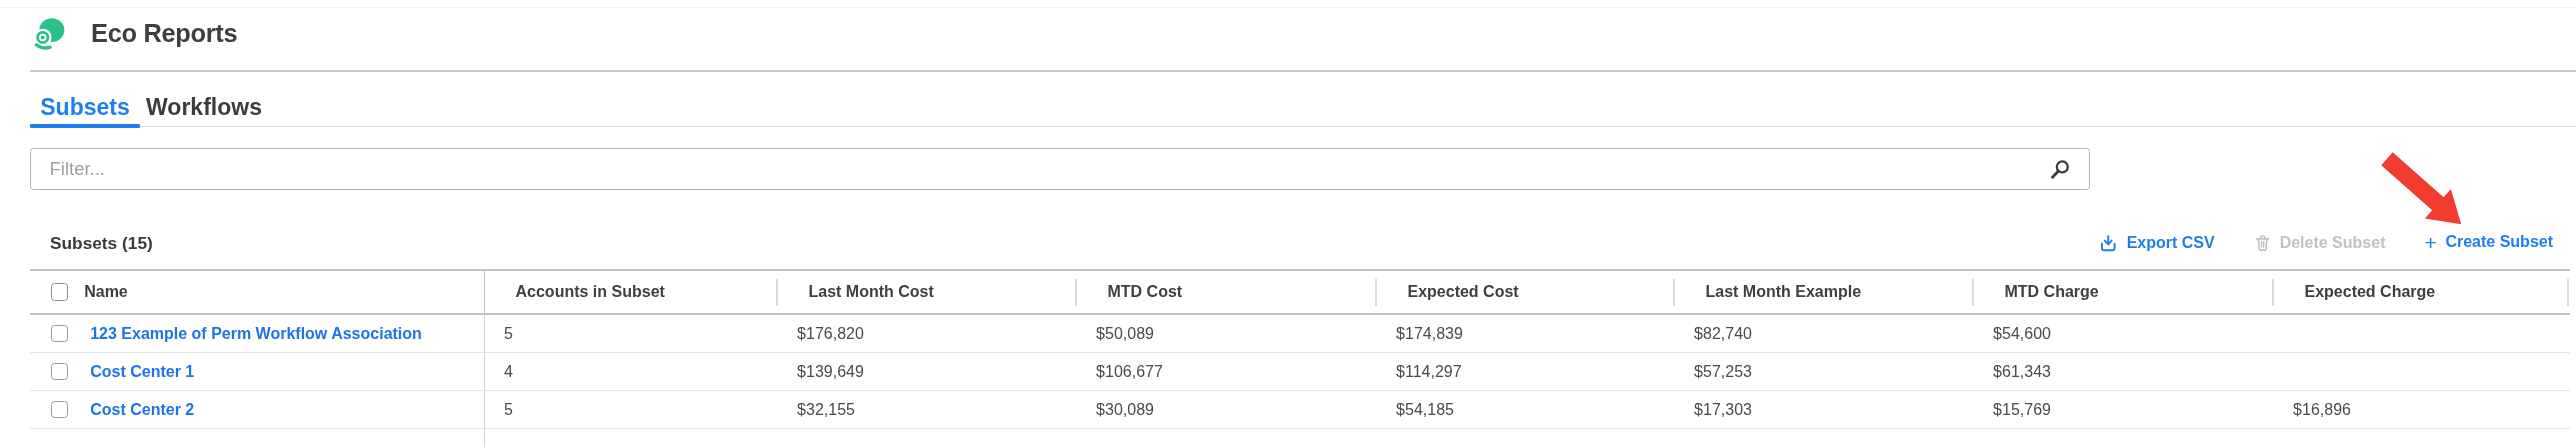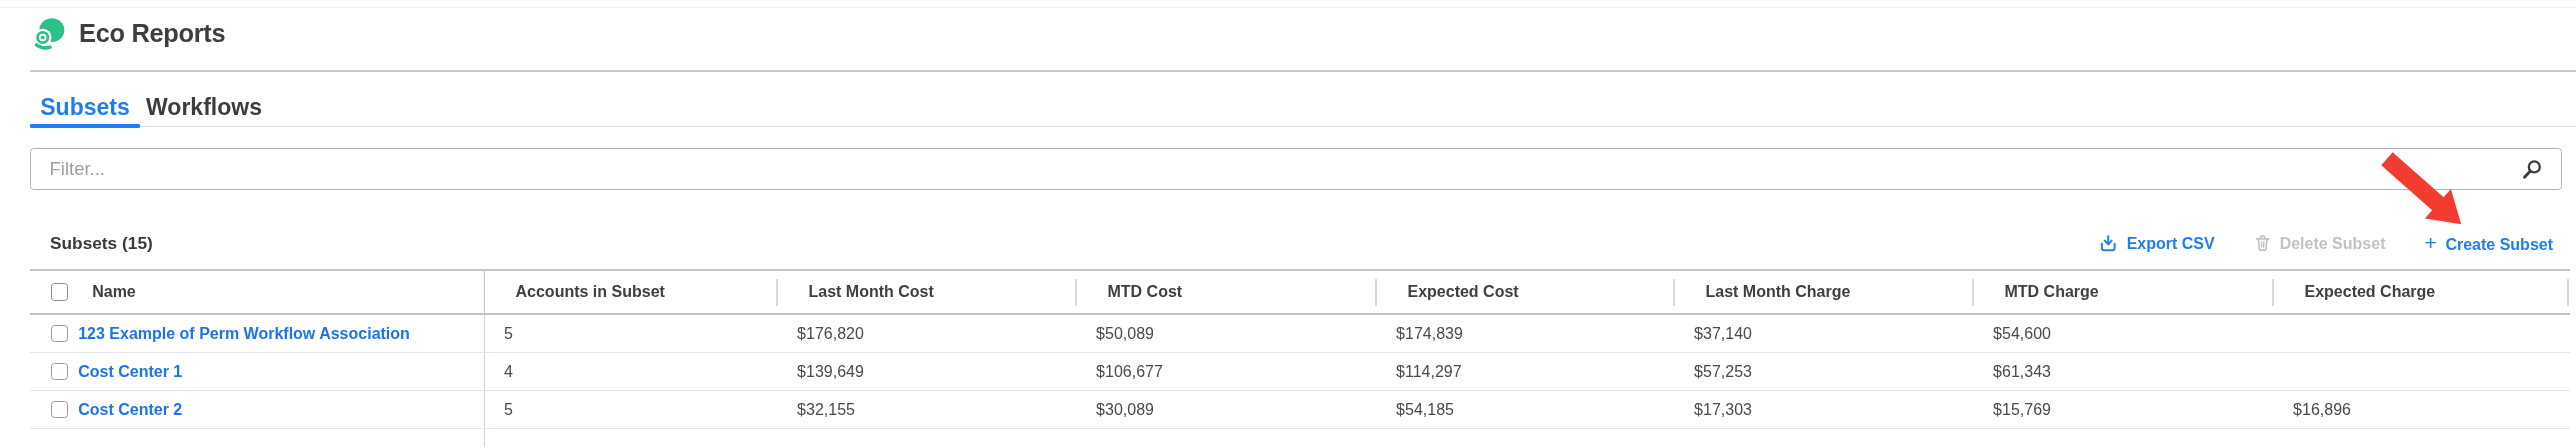--- a/index.html
+++ b/index.html
@@ -1,63 +1,63 @@
 <!DOCTYPE html>
 <html style="font-size:9.2px"><head>
 <meta charset="utf-8">
 <style>
   html,body{margin:0;padding:0;background:#fff;}
   #app{position:relative;width:2576px;height:448px;background:#fff;overflow:hidden;
        font-family:"Liberation Sans",sans-serif;color:#3f3f3f;}
   .topline{position:absolute;top:7px;left:0;right:0;height:1.2px;background:#f0f0f0;}
 
   
-  .brand{position:absolute;left:33px;top:17.3px;display:flex;align-items:center;gap:14px;}
+  .brand{position:absolute;left:33px;top:17.3px;display:flex;align-items:center;gap:26px;}
   .brand-title{font-size:25.4px;font-weight:700;color:#3e3e3e;letter-spacing:-0.3px;}
   .title-divider{position:absolute;top:70px;left:29.5px;right:0;height:1.7px;background:#c9c9c9;}
 
   
   .tabs-line{position:absolute;top:126px;left:30px;right:0;height:1.2px;background:#dcdcdc;}
   .tab{position:absolute;top:90px;height:35px;display:flex;align-items:center;justify-content:center;
        font-size:23px;font-weight:700;cursor:pointer;}
   .tab-subsets{left:30px;width:110px;color:#1e7df2;}
   .tab-underline{position:absolute;top:124px;left:30px;width:110px;height:3.5px;background:#1e7df2;border-radius:1.2px;}
   .tab-workflows{left:155px;width:98px;color:#3c3c3c;}
 
   
-  .filter-wrap{position:absolute;left:29.5px;top:148px;width:2532px;height:42px;box-sizing:border-box;
+  .filter-wrap{position:absolute;left:29.5px;top:148px;width:2060px;height:42px;box-sizing:border-box;
        border:1.2px solid #b3b3b3;border-radius:3.5px;background:#fff;display:flex;align-items:center;}
   .filter-input{flex:1;height:100%;border:none;outline:none;background:transparent;
        font-family:"Liberation Sans",sans-serif;font-size:18.5px;color:#454545;padding:0 19px;}
   .filter-input::placeholder{color:#9f9f9f;}
   .search-icon{margin-right:17.3px;flex:none;display:flex;}
 
   
   .list-header{position:absolute;top:230px;left:50px;right:23px;height:26.6px;
        display:flex;align-items:center;justify-content:space-between;}
   .list-heading{font-size:17.3px;font-weight:700;color:#3b3b3b;text-align:right;}
   .actions{display:flex;align-items:center;gap:39px;}
-  .action{display:flex;align-items:flex-end;gap:8.7px;font-size:16px;font-weight:700;cursor:pointer;}
+  .action{display:flex;align-items:flex-start;gap:8.7px;font-size:16px;font-weight:700;cursor:pointer;}
   .action-blue{color:#1e7df2;}
   .action-disabled{color:#c2c2c6;cursor:default;}
   .plus-glyph{font-size:21px;font-weight:400;line-height:1;position:relative;top:-1.2px;}
 
   
   .table{position:absolute;left:29.5px;top:269px;width:2540px;}
   .grid{display:grid;grid-template-columns:455px 293px 299px 300px 298px 299px 300px 295px;}
   .thead{border-top:2.3px solid #c5c5c5;border-bottom:2.3px solid #c3c3c3;height:42px;}
   .th{position:relative;display:flex;align-items:center;height:100%;box-sizing:border-box;
       padding-left:31px;font-size:16px;font-weight:700;color:#3f3f3f;}
-  .th-first{padding-left:21.4px;gap:24px;border-right:1.7px solid #c0c0c0;}
+  .th-first{padding-left:21.4px;gap:16px;border-right:1.7px solid #c0c0c0;}
   .th-sep::before{content:'';position:absolute;left:-1.2px;top:7.5px;bottom:7.5px;width:1.7px;background:#d9d9d9;}
   .th-last::after{content:'';position:absolute;right:0;top:7.5px;bottom:7.5px;width:1.7px;background:#d9d9d9;}
   .trow{height:37px;border-bottom:1.2px solid #e2e5ec;}
   .td{display:flex;align-items:center;height:100%;box-sizing:border-box;padding-left:19.6px;
       font-size:16px;color:#4a4a4a;}
-  .td-first{padding-left:21.4px;gap:10px;border-right:1.7px solid #d2d5da;}
+  .td-first{padding-left:21.4px;gap:22px;border-right:1.7px solid #d2d5da;}
   .name-link{color:#1b74ec;font-weight:700;text-decoration:none;cursor:pointer;}
   .tail-strip{width:455px;height:18px;box-sizing:border-box;border-right:1.7px solid #d2d5da;}
 
   .checkbox{width:17.3px;height:17.3px;flex:none;box-sizing:border-box;background:#fff;
       border:1.7px solid #8f8f8f;border-radius:3.5px;cursor:pointer;}
   .checkbox.row-cb{border-color:#9a9a9a;}
 
   
   .arrow-svg{position:absolute;left:2357px;top:141px;pointer-events:none;}
 </style>
@@ -132,35 +132,35 @@
   <div class="table">
     <div class="grid thead">
       <div class="th th-first">
         <span class="checkbox"></span>
         <span>Name</span>
       </div>
       <div class="th">Accounts in Subset</div>
       <div class="th th-sep">Last Month Cost</div>
       <div class="th th-sep">MTD Cost</div>
       <div class="th th-sep">Expected Cost</div>
-      <div class="th th-sep">Last Month Charge</div>
+      <div class="th th-sep">Last Month Example</div>
       <div class="th th-sep">MTD Charge</div>
       <div class="th th-sep th-last">Expected Charge</div>
     </div>
 
     <div class="grid trow">
       <div class="td td-first">
         <span class="checkbox row-cb"></span>
         <a class="name-link">123 Example of Perm Workflow Association</a>
       </div>
       <div class="td">5</div>
       <div class="td">$176,820</div>
       <div class="td">$50,089</div>
       <div class="td">$174,839</div>
-      <div class="td">$37,140</div>
+      <div class="td">$82,740</div>
       <div class="td">$54,600</div>
     </div>
 
     <div class="grid trow">
       <div class="td td-first">
         <span class="checkbox row-cb"></span>
         <a class="name-link">Cost Center 1</a>
       </div>
       <div class="td">4</div>
       <div class="td">$139,649</div>

